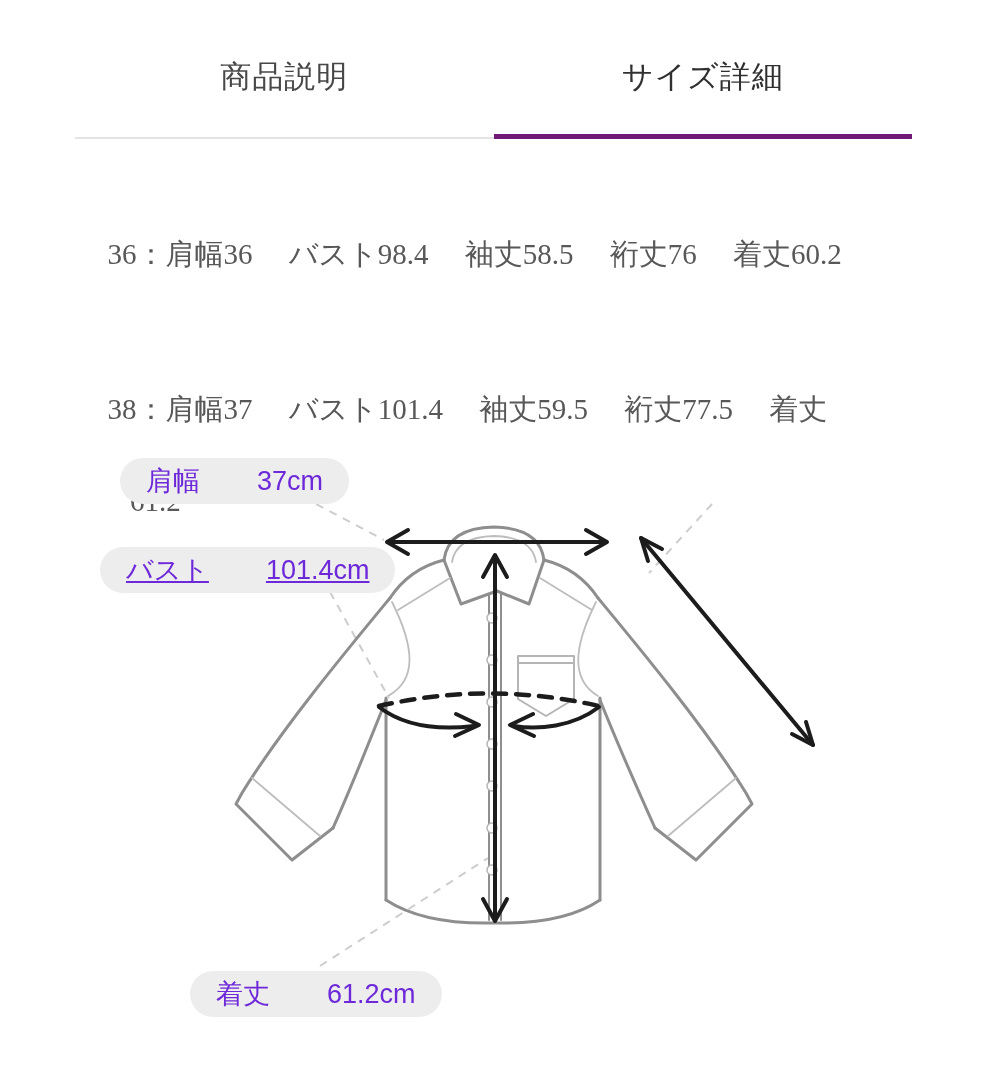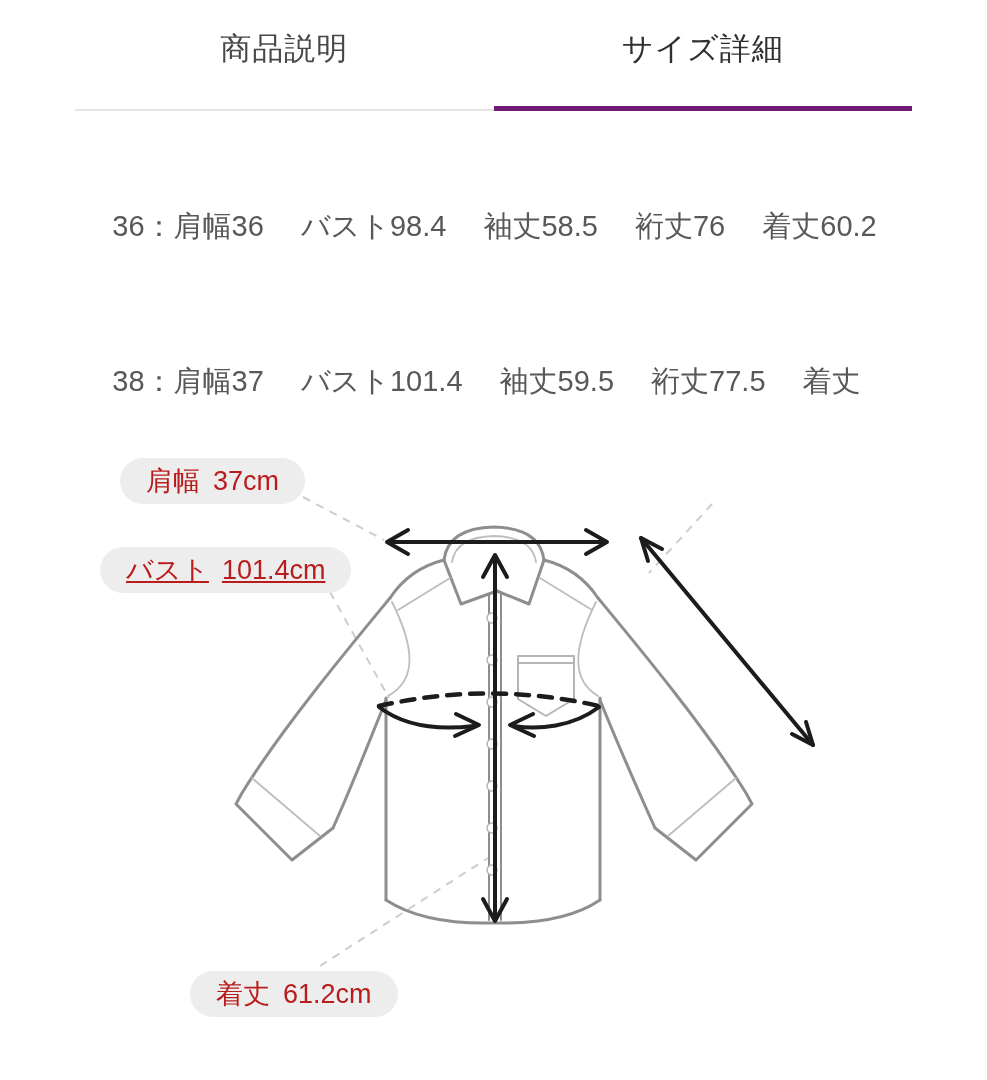--- a/index.html
+++ b/index.html
@@ -2,37 +2,37 @@
 <html><head>
 <meta charset="utf-8">
 <style>
   html,body{margin:0;padding:0;background:#ffffff;}
   body{width:987px;height:1080px;overflow:hidden;
        font-family:"Liberation Sans","DejaVu Sans",sans-serif;}
   .page{position:relative;width:987px;height:1080px;background:#fff;}
 
   
   .tabbar{display:flex;margin:0 75px;}
-  .tab{flex:1;text-align:center;padding:28px 0 36px;
+  .tab{flex:1;text-align:center;padding:56px 0 36px;
        font-size:31px;letter-spacing:1px;color:#474747;
        border-bottom:2px solid #e4e4e4;cursor:pointer;}
   .tab.active{color:#303030;border-bottom:5px solid #701a75;}
 
   
-  .sizes{margin:46px 64px 0;color:#585858;font-size:29px;}
+  .sizes{margin:46px 64px 0;color:#585858;font-size:29px;font-family:Liberation Serif, serif;}
   .size-row{line-height:46px;margin-bottom:17px;white-space:pre;}
   .size-cont{padding-left:66px;white-space:pre;}
   .size-cont:empty{display:none;}
 
   
   .diagram{position:absolute;top:430px;left:0;width:987px;height:650px;}
   .diagram svg{position:absolute;top:0;left:0;}
   .pill{position:absolute;display:flex;align-items:center;justify-content:center;
         height:46px;padding:0 26px;border-radius:24px;background:#ededed;
-        color:#b91c1c;font-size:27px;white-space:nowrap;}
+        color:#6d28d9;font-size:27px;white-space:nowrap;gap:44px;}
   .pill .lbl{margin-right:13px;}
   .notes{position:absolute;left:95px;top:586px;color:#3f3f3f;
          font-size:20px;line-height:27px;}
 </style>
 </head>
 <body>
 
 <div class="page">
 
   <header class="tabbar">

